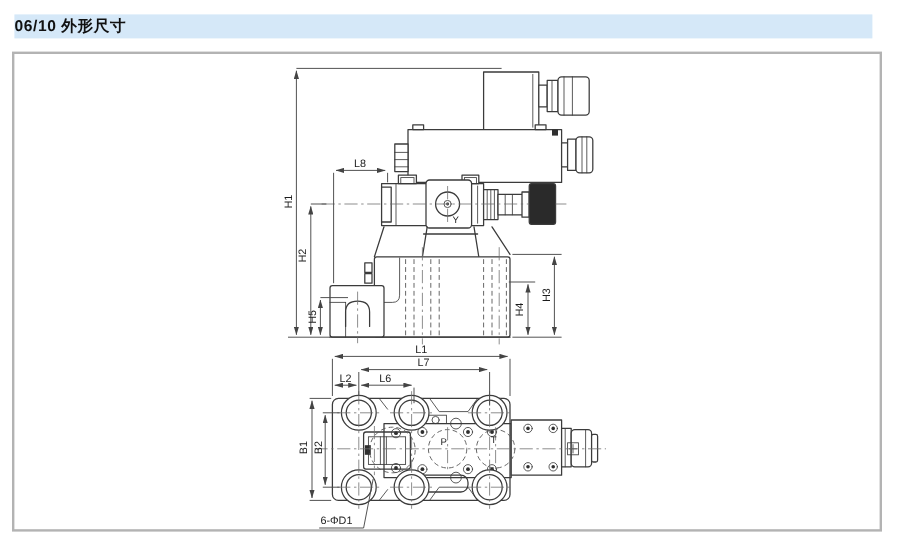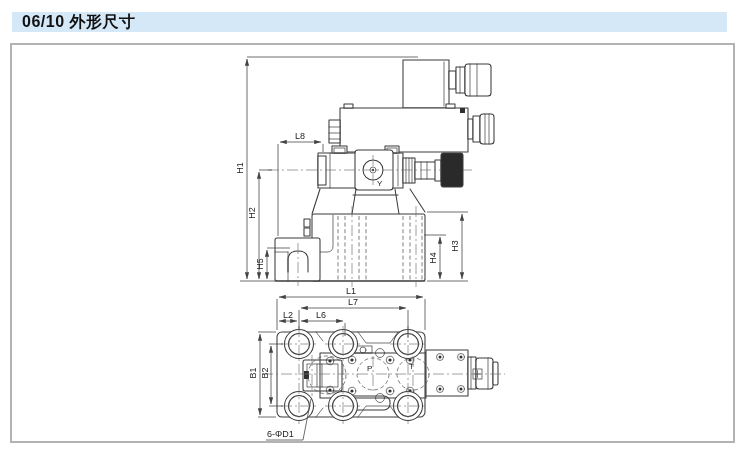--- a/index.html
+++ b/index.html
@@ -7,21 +7,21 @@
     --dim_line:#4a4a4a; --knob_fill:#2a2a2a; --label_ink:#1c1c1c;
   }
   *{margin:0;padding:0;box-sizing:border-box}
   body{background:#fff;font-family:"Liberation Sans",sans-serif}
   .page{position:relative;width:751px;height:457px;background:#ffffff;overflow:hidden}
   .header-bar{
     position:absolute;left:12px;top:12px;width:715px;height:20px;
     background:var(--header_bg);display:flex;align-items:center;
   }
   .header-title{
-    font-size:16px;font-weight:bold;color:#111;padding-left:10px;letter-spacing:.5px;
+    font-size:13px;font-weight:bold;color:#111;letter-spacing:.5px;
   }
   .panel{
     position:absolute;left:10px;top:43px;width:725px;height:400px;
     border:2px solid var(--panel_border);background:#fff;
   }
   svg{position:absolute;left:0;top:0}
   .ln{fill:none;stroke:var(--line);stroke-width:1.05;stroke-linejoin:round;stroke-linecap:round}
   .part{fill:#ffffff;stroke:var(--line);stroke-width:1.05;stroke-linejoin:round}
   .det{fill:none;stroke:var(--line);stroke-width:.7;stroke-linecap:round}
   .hid{fill:none;stroke:#565656;stroke-width:.75;stroke-dasharray:4 2.6}

